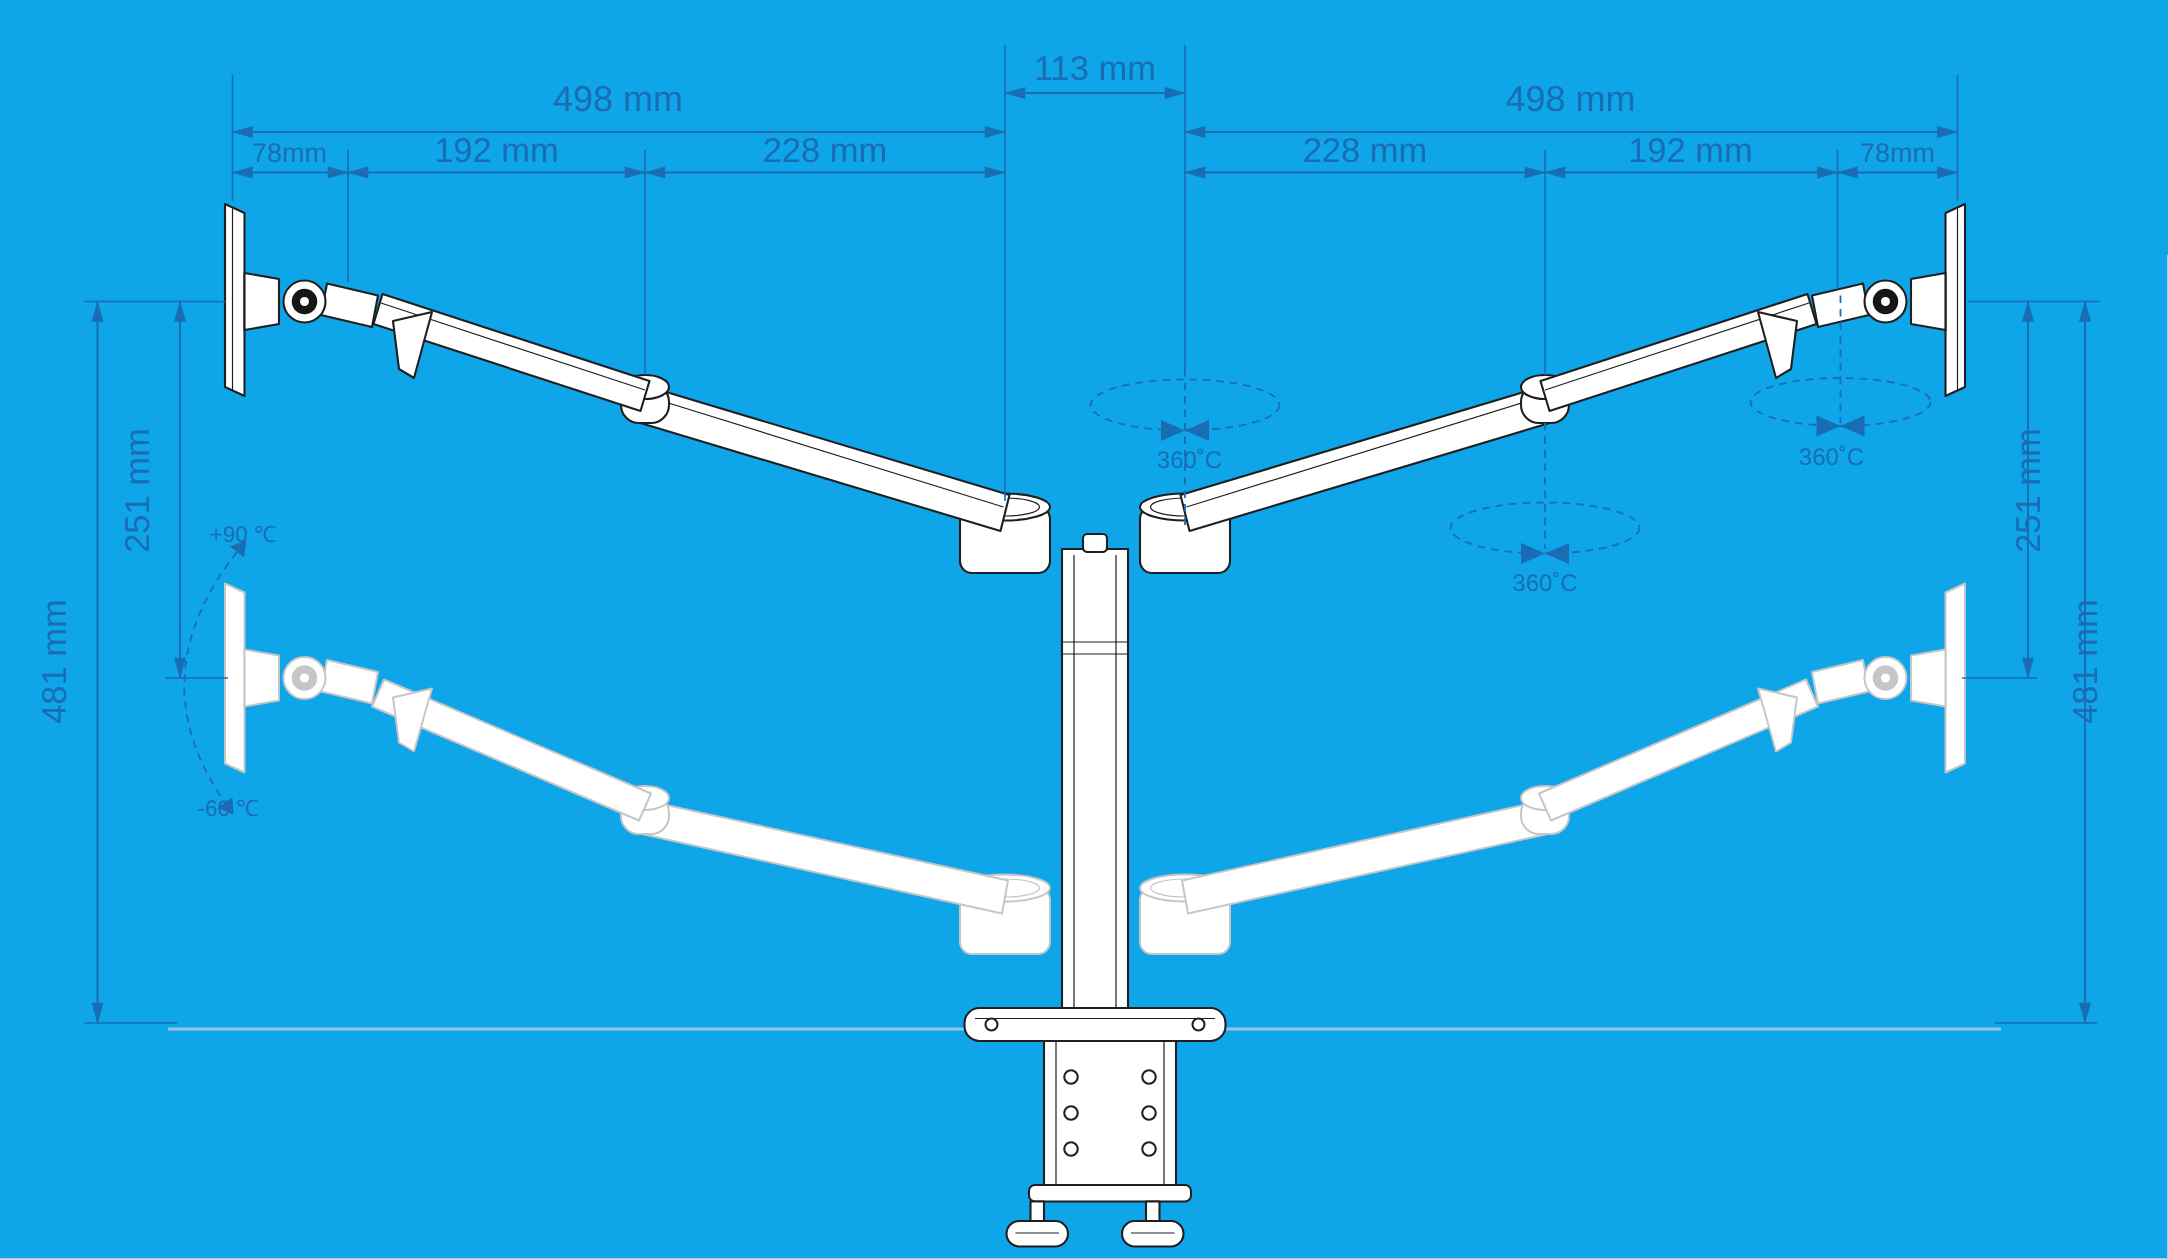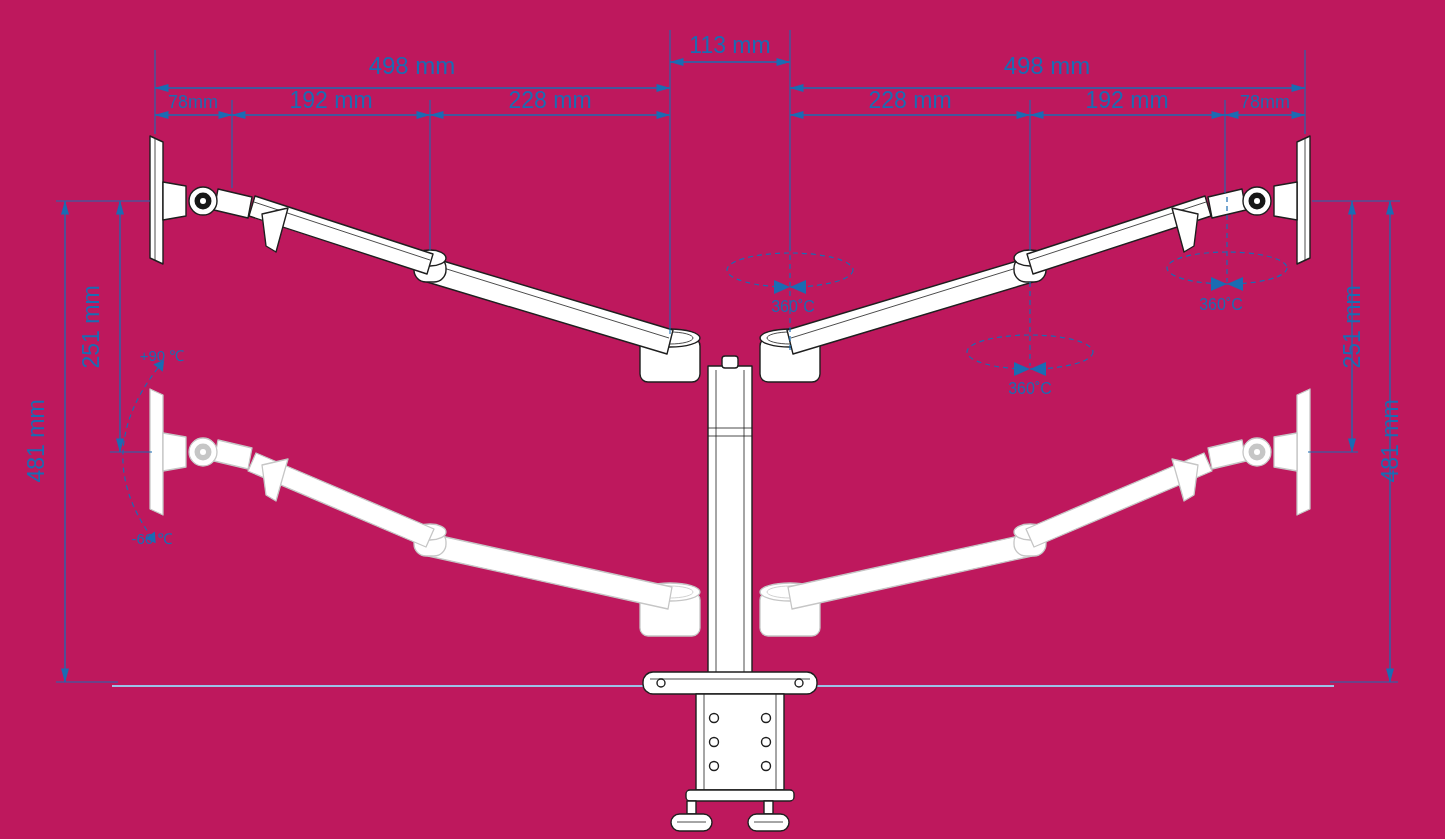--- a/index.html
+++ b/index.html
@@ -1,16 +1,16 @@
 <!DOCTYPE html>
 <html><head>
 <meta charset="utf-8">
 <style>
   html,body{margin:0;padding:0;background:#ffffff;}
-  .canvas{position:relative;width:1445px;height:839px;background:#be185d;overflow:hidden;
+  .canvas{position:relative;width:1445px;height:839px;background:#0ea5e9;overflow:hidden;
           font-family:"Liberation Sans", sans-serif;}
   svg{display:block;}
   
   .dim  {stroke:#1a6cb3;stroke-width:1.3;fill:none;}
   .ext  {stroke:#1a6cb3;stroke-width:1.1;fill:none;}
   .dash {stroke:#1a6cb3;stroke-width:1.2;fill:none;stroke-dasharray:5 4;}
   .bfill{fill:#1a6cb3;stroke:none;}
   
   .blk     {stroke:#1f1f1f;stroke-width:1.4;fill:#ffffff;stroke-linejoin:round;}
   .blkline {stroke:#1f1f1f;stroke-width:0.8;fill:none;}

